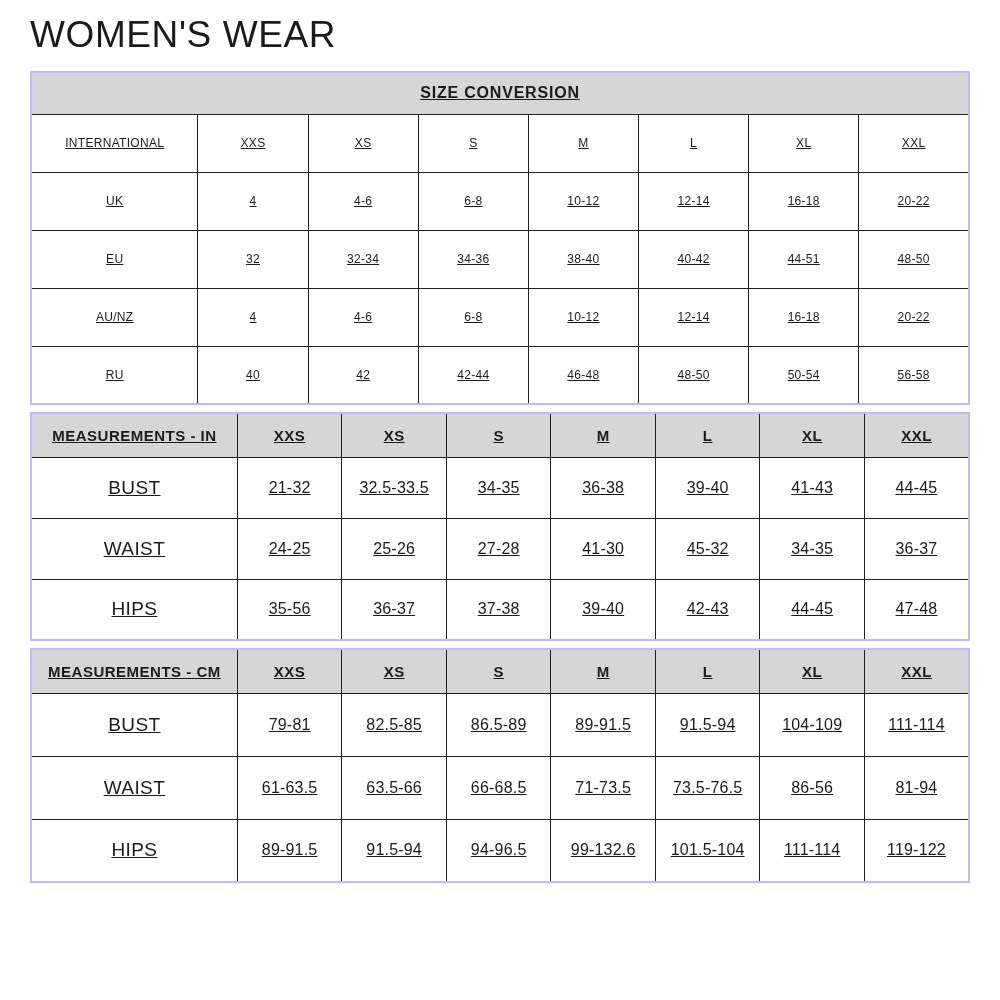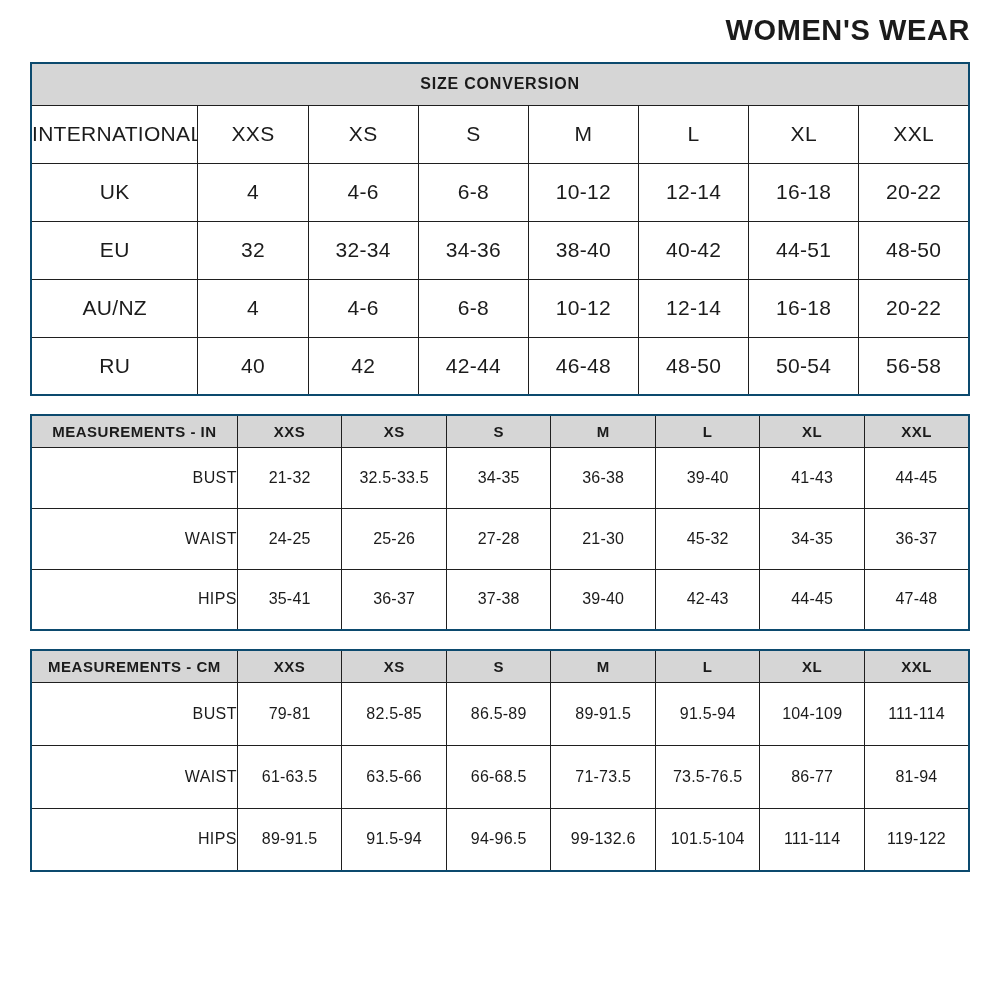--- a/index.html
+++ b/index.html
@@ -4,62 +4,63 @@
 <style>
   * { box-sizing: border-box; margin: 0; padding: 0; }
   html, body {
     background: #ffffff;
     font-family: "Liberation Sans", sans-serif;
     color: #1b1b1b;
   }
   body { width: 1000px; min-height: 1000px; margin: 0 auto; }
   .page { padding: 10px 30px 14px 30px; }
   .title {
-    text-align: right;
-    font-size: 29px;
-    font-weight: 700;
+    text-align: left;
+    font-size: 37px;
+    font-weight: 400;
     letter-spacing: 0.6px;
     margin: 4px 0 15px 0;
   }
   table {
     width: 100%;
     border-collapse: collapse;
     table-layout: fixed;
-    border: 2px solid #0c4a6e;
-    margin-bottom: 18px;
+    border: 2px solid #c4b5fd;
+    margin-bottom: 7px;
+    text-decoration: underline;
   }
   th, td {
     border: 1.5px solid #1f1f1f;
     text-align: center;
     vertical-align: middle;
     overflow: hidden;
   }
   
   .t1 .col-label { width: 17.8%; }
   .t1 .band {
     background: #d6d6d6;
     font-weight: 700;
     font-size: 16px;
     letter-spacing: 0.8px;
     height: 42px;
   }
-  .t1 td { height: 58px; font-size: 21px; letter-spacing: 0.3px; }
+  .t1 td { height: 58px; font-size: 12px; letter-spacing: 0.3px; }
   
   .tm .col-label { width: 22%; }
   .tm th {
     background: #d6d6d6;
     font-weight: 700;
     font-size: 15px;
     letter-spacing: 0.5px;
-    height: 32px;
+    height: 44px;
   }
   .tm td { font-size: 16px; letter-spacing: 0.2px; }
   .t2 td { height: 61px; }
   .t3 td { height: 63px; }
-  .tm td.row-label { font-size: 16px; letter-spacing: 0.4px; text-align: right; }
+  .tm td.row-label { font-size: 19px; letter-spacing: 0.4px; }
 </style>
 </head>
 <body>
 
 <div class="page">
 
   <h1 class="title">WOMEN'S WEAR</h1>
 
   <table class="t1">
     <colgroup>
@@ -163,28 +164,28 @@
         <td>36-38</td>
         <td>39-40</td>
         <td>41-43</td>
         <td>44-45</td>
       </tr>
       <tr>
         <td class="row-label">WAIST</td>
         <td>24-25</td>
         <td>25-26</td>
         <td>27-28</td>
-        <td>21-30</td>
+        <td>41-30</td>
         <td>45-32</td>
         <td>34-35</td>
         <td>36-37</td>
       </tr>
       <tr>
         <td class="row-label">HIPS</td>
-        <td>35-41</td>
+        <td>35-56</td>
         <td>36-37</td>
         <td>37-38</td>
         <td>39-40</td>
         <td>42-43</td>
         <td>44-45</td>
         <td>47-48</td>
       </tr>
     </tbody>
   </table>
 
@@ -222,21 +223,21 @@
         <td>104-109</td>
         <td>111-114</td>
       </tr>
       <tr>
         <td class="row-label">WAIST</td>
         <td>61-63.5</td>
         <td>63.5-66</td>
         <td>66-68.5</td>
         <td>71-73.5</td>
         <td>73.5-76.5</td>
-        <td>86-77</td>
+        <td>86-56</td>
         <td>81-94</td>
       </tr>
       <tr>
         <td class="row-label">HIPS</td>
         <td>89-91.5</td>
         <td>91.5-94</td>
         <td>94-96.5</td>
         <td>99-132.6</td>
         <td>101.5-104</td>
         <td>111-114</td>

